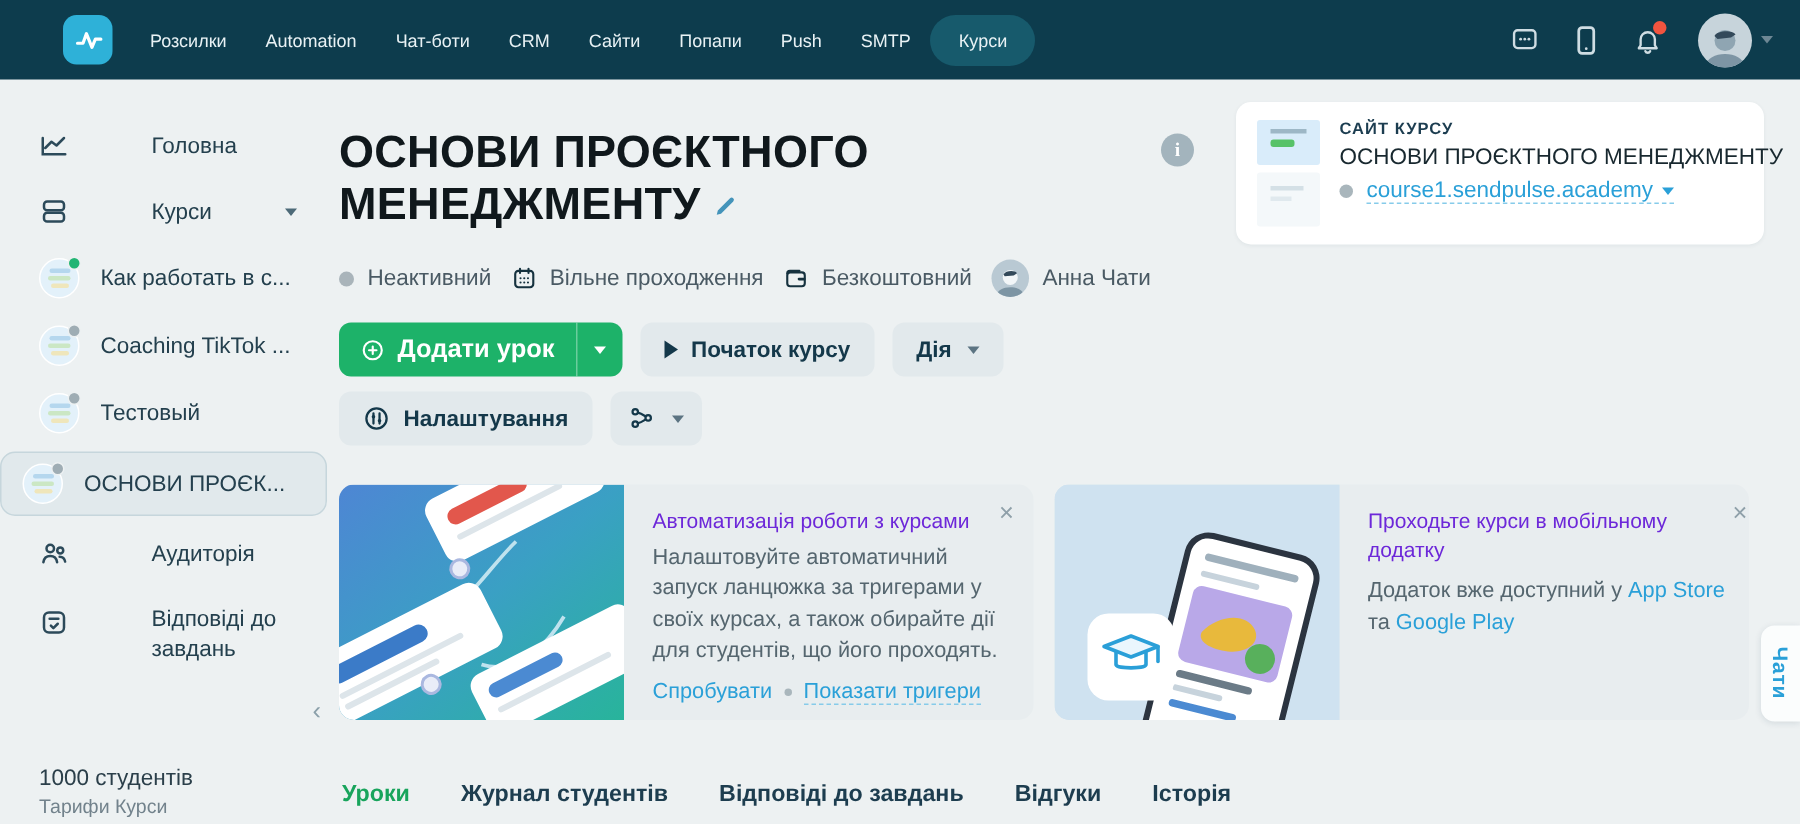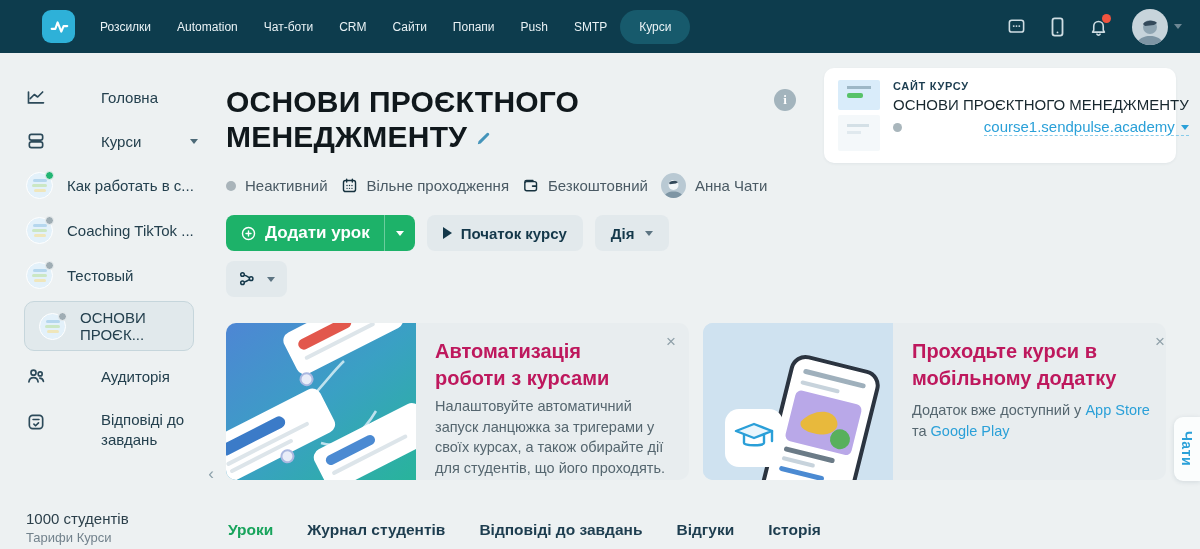--- a/index.html
+++ b/index.html
@@ -49,21 +49,21 @@
   
   .sidebar { width: 218px; flex: none; position: relative; padding-top: 22px; }
   .side-item {
     display: flex; align-items: center; gap: 15px;
     padding: 12px 20px 12px 26px; font-size: 15px; color: #24404e; cursor: pointer;
   }
   .side-item .si-icon { color: #2c4a5a; display: flex; flex: none; }
   .side-item .grow { flex: 1; margin-left: 40px; }
   .course-item { display: flex; align-items: center; gap: 14px; padding: 9px 16px 9px 26px; font-size: 15px; color: #24404e; cursor: pointer; }
   .course-item.selected {
-    margin: 3px 24px; padding: 7px 10px 7px 14px;
+    margin: 3px 0; padding: 7px 10px 7px 14px;
     background: #e1e9ec; border: 1px solid #c6d6dc; border-radius: 10px;
   }
   .course-icon {
     position: relative; width: 27px; height: 27px; border-radius: 50%;
     background: #e3f1fa; border: 1px solid #ffffff; flex: none;
     display: flex; flex-direction: column; align-items: center; justify-content: center; gap: 2px;
   }
   .course-icon i { display: block; width: 14px; height: 3px; border-radius: 2px; }
   .course-icon i:nth-child(1){ background:#b5d7ee; }
   .course-icon i:nth-child(2){ background:#cbe7c4; width: 15px;}
@@ -104,21 +104,21 @@
   }
   .site-thumb { width: 42px; flex: none; display: flex; flex-direction: column; gap: 5px; }
   .thumb-top { height: 30px; background: #d9ecfa; border-radius: 2px; position: relative; }
   .thumb-top::before { content:""; position:absolute; left: 9px; top: 6px; width: 24px; height: 3px; background:#9db7c6; }
   .thumb-top::after { content:""; position:absolute; left: 9px; top: 13px; width: 16px; height: 5px; border-radius:2px; background:#57c268; }
   .thumb-bottom { height: 36px; background: #f4f8fa; border-radius: 2px; position: relative; }
   .thumb-bottom::before { content:""; position:absolute; left: 9px; top: 9px; width: 22px; height: 3px; background:#d4e0e6; }
   .thumb-bottom::after { content:""; position:absolute; left: 9px; top: 16px; width: 14px; height: 3px; background:#e0e9ee; }
   .card-label { font-size: 11px; font-weight: 700; letter-spacing: .7px; color: #1c3d50; }
   .card-name { font-size: 15px; color: #18282f; margin: 4px 0 5px; white-space: nowrap; }
-  .card-domain { display: flex; align-items: center; gap: 9px; justify-content: space-between; }
+  .card-domain { display: flex; align-items: center; gap: 9px; }
   .domain-dot { width: 9px; height: 9px; border-radius: 50%; background: #a9b6bc; flex: none; }
   .domain-link {
     font-size: 15px; color: #2aa0d8; cursor: pointer;
     border-bottom: 1px dashed #86cbea; display: inline-flex; align-items: center; gap: 6px;
   }
   .domain-link .caret { border-top-color: #2aa0d8; margin-top: 2px;}
   
   .status-row { display: flex; align-items: center; gap: 13px; margin-top: 19px; font-size: 15px; color: #4a5a64; }
   .status-piece { display: flex; align-items: center; gap: 9px; }
   .inactive-dot { width: 10px; height: 10px; border-radius: 50%; background: #a9b4ba; }
@@ -152,21 +152,21 @@
   .split-green .caret { border-top-color: #fff; }
   .icon-in-btn { display: flex; color: #14384a; }
   
   .banners { display: flex; gap: 14px; margin-top: 26px; }
   .banner {
     width: 463px; height: 157px; border-radius: 10px; overflow: hidden;
     display: flex; background: #e8edef; position: relative; flex: none;
   }
   .banner-img { width: 190px; height: 157px; flex: none; }
   .banner-body { flex: 1; padding: 15px 16px 12px 19px; position: relative; }
-  .banner-title { font-size: 20px; font-weight: 700; color: #be185d; line-height: 1.32; padding-right: 22px; }
+  .banner-title { font-size: 14px; font-weight: 400; color: #6d28d9; line-height: 1.32; padding-right: 22px; }
   .banner-close { position: absolute; top: 10px; right: 13px; color: #8fa0a9; font-size: 17px; cursor: pointer; line-height: 1; }
   .banner-close::before { content: "×"; }
   .banner-text { font-size: 14.5px; color: #55666f; line-height: 1.43; margin-top: 5px; }
   .banner-links { margin-top: 8px; font-size: 14.5px; display: flex; align-items: center; gap: 8px; }
   .blink { color: #2aa0d8; cursor: pointer; }
   .blink.dashed { border-bottom: 1px dashed #86cbea; display: inline-flex; align-items: center; gap: 6px; }
   .link-sep { width: 5px; height: 5px; border-radius: 50%; background: #a9b6bc; }
   .inline-link { color: #2aa0d8; cursor: pointer; }
   
   .tabs { display: flex; gap: 30px; margin-top: 31px; border-bottom: 2px solid #dfe5e8; }
@@ -417,20 +417,31 @@
         <span class="play"></span>
         <span>Початок курсу</span>
       </button>
       <button class="btn">
         <span>Дія</span>
         <span class="caret"></span>
       </button>
     </div>
 
     <div class="btn-row second">
+      <button class="btn">
+        <span class="icon-in-btn">
+          <svg width="18" height="18" viewBox="0 0 24 24" fill="none">
+              <circle cx="12" cy="12" r="9" stroke="currentColor" stroke-width="2"></circle>
+              <path d="M9.3 7.5v9M14.7 7.5v9" stroke="currentColor" stroke-width="2" stroke-linecap="round"></path>
+              <circle cx="9.3" cy="10.5" r="1.6" fill="currentColor"></circle>
+              <circle cx="14.7" cy="14" r="1.6" fill="currentColor"></circle>
+            </svg>
+        </span>
+        <span>Налаштування</span>
+      </button>
       <button class="btn" style="padding:0 12px;">
         <span class="icon-in-btn">
           <svg width="18" height="18" viewBox="0 0 24 24" fill="none">
               <circle cx="6" cy="6" r="2.4" stroke="currentColor" stroke-width="2"></circle>
               <circle cx="6" cy="17" r="2.4" stroke="currentColor" stroke-width="2"></circle>
               <circle cx="17.5" cy="11.5" r="2.4" stroke="currentColor" stroke-width="2"></circle>
               <path d="M8.4 6.8c3.5 1 4.5 2 6.8 3.4M8.4 16.2c3.5-1 4.5-2 6.8-3.4" stroke="currentColor" stroke-width="2"></path>
             </svg>
         </span>
         <span class="caret"></span>

